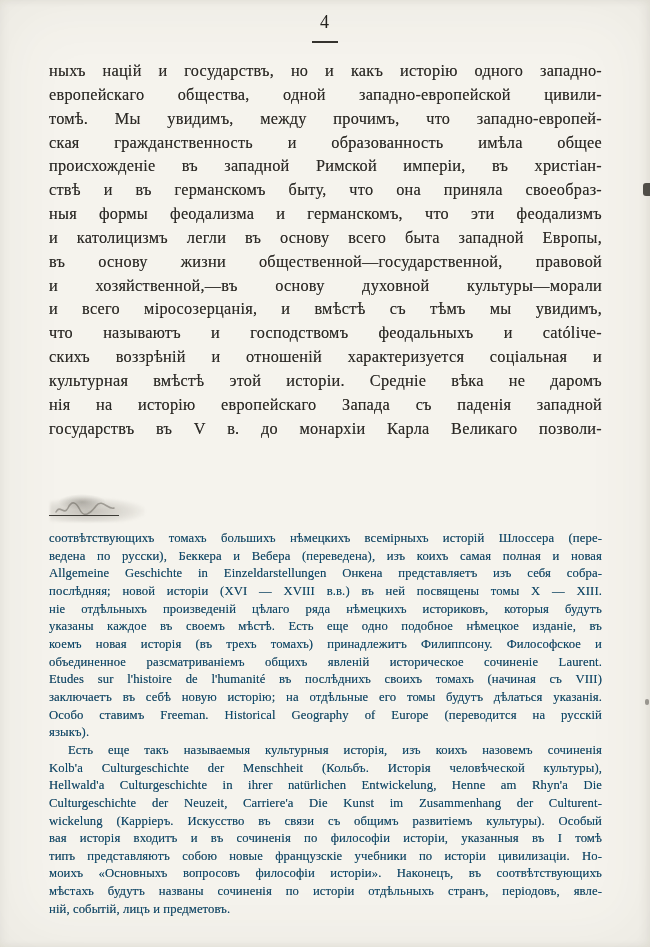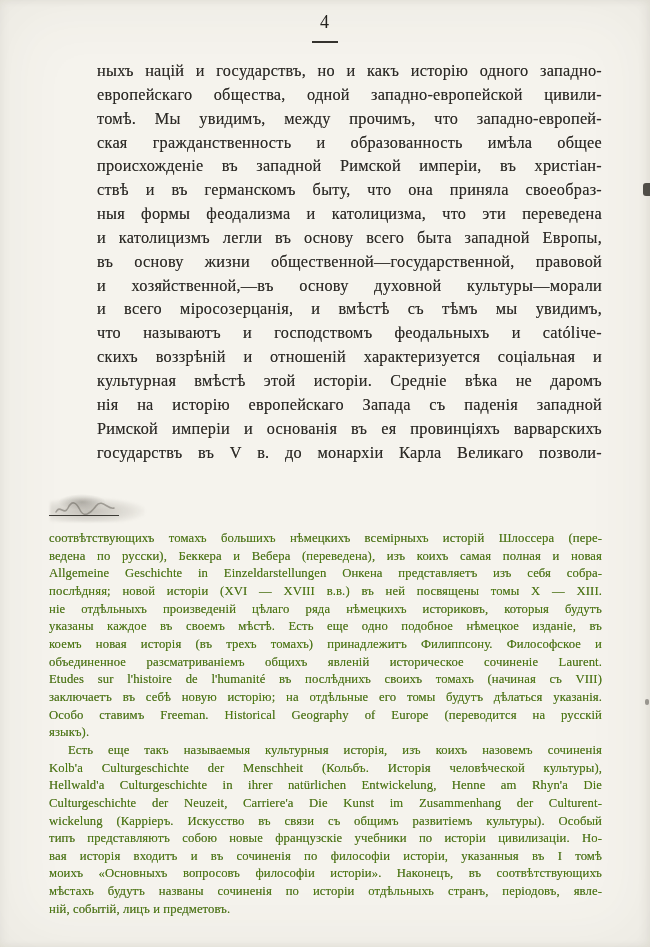--- a/index.html
+++ b/index.html
@@ -35,33 +35,32 @@
     font-size: 16.3px;
     line-height: 23.85px;
     letter-spacing: 0.25px;
     color: #2c2a26;
     text-shadow: 0 0 0.35px rgba(40,38,34,0.55);
   }
   .line {
     text-align: justify;
     text-align-last: justify;
     white-space: normal;
-    margin-left: 48px;
   }
   .footnote-rule {
     position: absolute; top: 515px; left: 49px;
     width: 70px; height: 0;
     border-top: 1.4px solid #3c3a35;
   }
   .footnotes {
     position: absolute; top: 530px; left: 49px; width: 553px;
     font-size: 12.7px;
     line-height: 17.65px;
     letter-spacing: 0.1px;
-    color: #4d7c0f;
+    color: #0c4a6e;
     text-shadow: 0 0 0.3px rgba(40,38,34,0.5);
   }
   .fline {
     text-align: justify;
     text-align-last: justify;
   }
   .fline.last { text-align-last: left; }
   .fline.indent { text-indent: 19px; }
   
   .smudge {
@@ -104,30 +103,29 @@
 
   <div class="header-rule"></div>
 
   <main class="body-text" id="main-text">
       <div class="line">ныхъ націй и государствъ, но и какъ исторію одного западно-</div>
       <div class="line">европейскаго общества, одной западно-европейской цивили-</div>
       <div class="line">томѣ. Мы увидимъ, между прочимъ, что западно-европей-</div>
       <div class="line">ская гражданственность и образованность имѣла общее</div>
       <div class="line">происхожденіе въ западной Римской имперіи, въ христіан-</div>
       <div class="line">ствѣ и въ германскомъ быту, что она приняла своеобраз-</div>
-      <div class="line">ныя формы феодализма и католицизма, что эти переведена</div>
+      <div class="line">ныя формы феодализма и германскомъ, что эти феодализмъ</div>
       <div class="line">и католицизмъ легли въ основу всего быта западной Европы,</div>
       <div class="line">въ основу жизни общественной—государственной, правовой</div>
       <div class="line">и хозяйственной,—въ основу духовной культуры—морали</div>
       <div class="line">и всего міросозерцанія, и вмѣстѣ съ тѣмъ мы увидимъ,</div>
       <div class="line">что называютъ и господствомъ феодальныхъ и católiче-</div>
       <div class="line">скихъ воззрѣній и отношеній характеризуется соціальная и</div>
       <div class="line">культурная вмѣстѣ этой исторіи. Средніе вѣка не даромъ</div>
       <div class="line">нія на исторію европейскаго Запада съ паденія западной</div>
-      <div class="line">Римской имперіи и основанія въ ея провинціяхъ варварскихъ</div>
       <div class="line">государствъ въ V в. до монархіи Карла Великаго позволи-</div>
     </main>
 
   <div class="smudge">
     <div class="blob1"></div>
     <div class="blob2"></div>
     <svg width="90" height="24" viewBox="0 0 90 24">
       <path d="M4 16 C 8 8, 12 20, 16 12 S 24 6, 28 14 S 38 18, 44 10 S 56 14, 62 12" fill="none" stroke="#5a564e" stroke-width="1.6" stroke-linecap="round"></path>
     </svg>
   </div>
@@ -145,22 +143,22 @@
       <div class="fline">объединенное разсматриваніемъ общихъ явленій историческое сочиненіе Laurent.</div>
       <div class="fline">Etudes sur l'histoire de l'humanité въ послѣднихъ своихъ томахъ (начиная съ VIII)</div>
       <div class="fline">заключаетъ въ себѣ новую исторію; на отдѣльные его томы будутъ дѣлаться указанія.</div>
       <div class="fline">Особо ставимъ Freeman. Historical Geography of Europe (переводится на русскій</div>
       <div class="fline last">языкъ).</div>
       <div class="fline indent">Есть еще такъ называемыя культурныя исторія, изъ коихъ назовемъ сочиненія</div>
       <div class="fline">Kolb'а Culturgeschichte der Menschheit (Кольбъ. Исторія человѣческой культуры),</div>
       <div class="fline">Hellwald'а Culturgeschichte in ihrer natürlichen Entwickelung, Henne am Rhyn'а Die</div>
       <div class="fline">Culturgeschichte der Neuzeit, Carriere'а Die Kunst im Zusammenhang der Culturent-</div>
       <div class="fline">wickelung (Карріеръ. Искусство въ связи съ общимъ развитіемъ культуры). Особый</div>
+      <div class="fline">вая исторія входитъ и въ сочиненія по философіи исторіи, указанныя въ I томѣ</div>
       <div class="fline">типъ представляютъ собою новые французскіе учебники по исторіи цивилизаціи. Но-</div>
-      <div class="fline">вая исторія входитъ и въ сочиненія по философіи исторіи, указанныя въ I томѣ</div>
       <div class="fline">моихъ «Основныхъ вопросовъ философіи исторіи». Наконецъ, въ соотвѣтствующихъ</div>
       <div class="fline">мѣстахъ будутъ названы сочиненія по исторіи отдѣльныхъ странъ, періодовъ, явле-</div>
       <div class="fline last">ній, событій, лицъ и предметовъ.</div>
     </section>
 
   <div class="edge-mark-1"></div>
   <div class="edge-mark-2"></div>
 
 </div>
 

